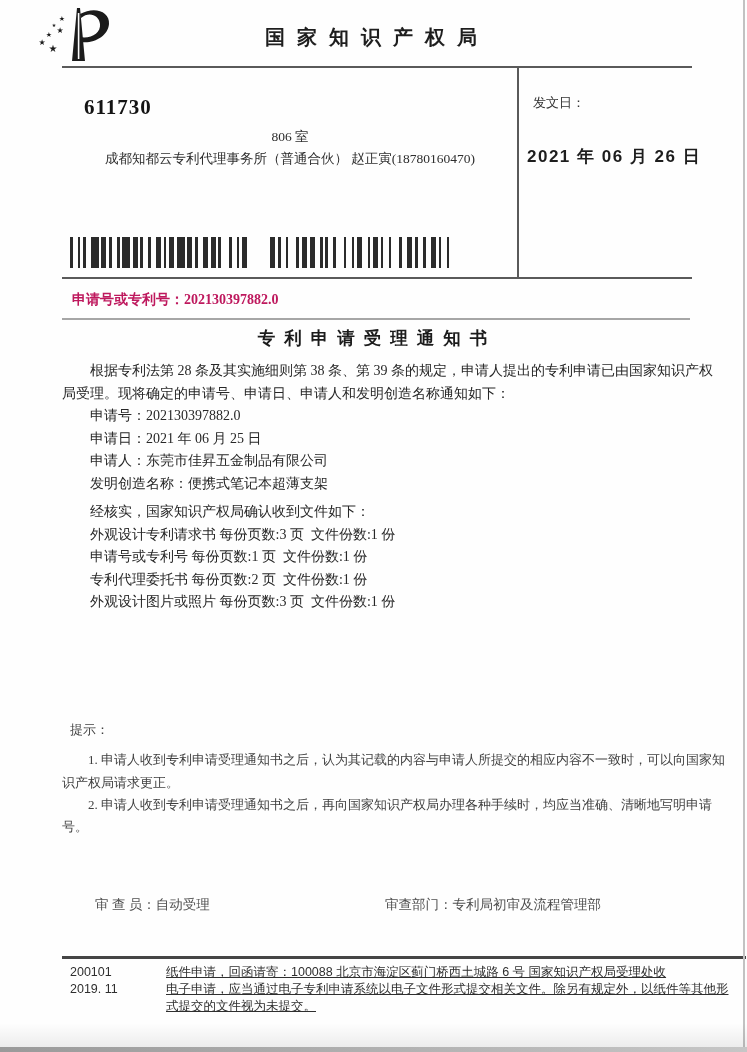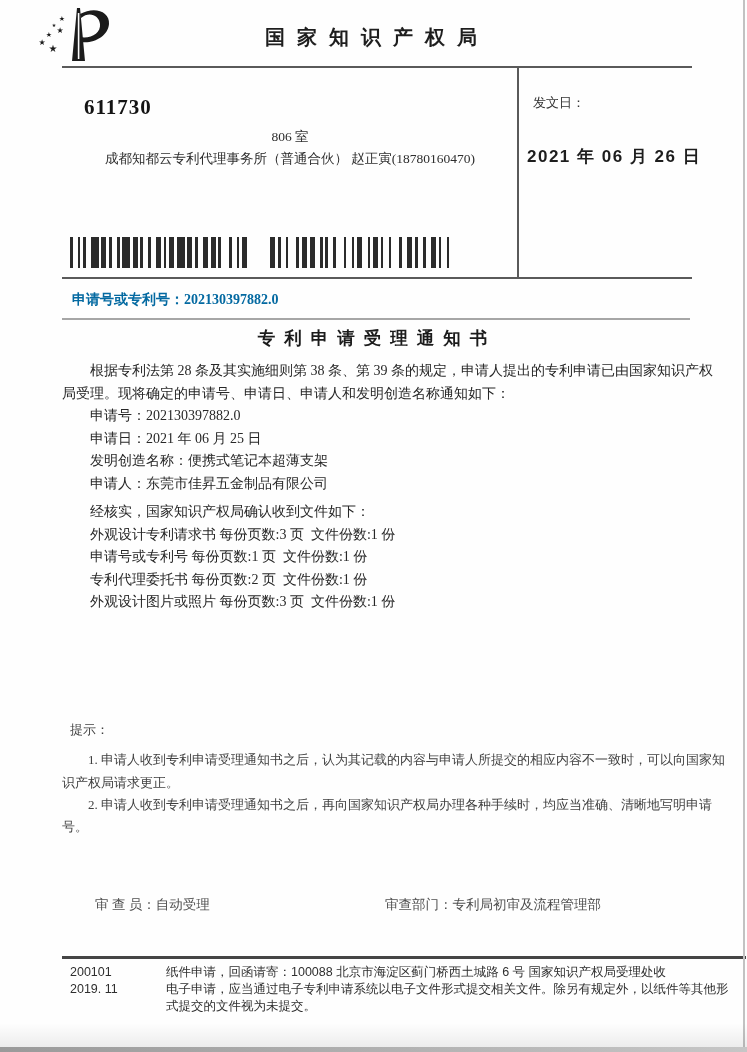--- a/index.html
+++ b/index.html
@@ -21,21 +21,21 @@
   .dispatch-code{position:absolute;left:84px;top:95px;font-size:21px;font-weight:bold;color:#141414;letter-spacing:1px;}
   .addr{position:absolute;left:64px;top:126px;width:452px;text-align:center;font-size:13.5px;line-height:21.5px;color:#2e2e2e;}
   .issue-date-label{position:absolute;left:533px;top:94px;font-size:13px;color:#333;}
   .issue-date{position:absolute;left:527px;top:145px;font-size:17px;font-weight:bold;letter-spacing:1.5px;color:#1d1d1d;font-family:"Liberation Sans","DejaVu Sans",sans-serif;}
   
   .barcode{position:absolute;top:237px;height:31px;display:flex;}
   .barcode i{display:block;height:100%;}
   .bc-left{left:70px;width:177px;}
   .bc-right{left:270px;width:187px;}
   
-  .ref-row{position:absolute;left:72px;top:291px;width:650px;font-size:14px;font-weight:bold;color:#0369a1;}
+  .ref-row{position:absolute;left:72px;top:291px;width:650px;font-size:14px;font-weight:bold;color:#be185d;}
   .ref-dispatch{position:absolute;left:323px;top:0;}
   .hr-mid{left:62px;top:318px;width:628px;height:2px;background:#a6a6a6;}
   .notice-title{
     position:absolute;left:62px;top:326px;width:630px;text-align:center;
     font-size:17.5px;font-weight:bold;letter-spacing:9px;color:#1b1b1b;white-space:nowrap;
   }
   
   .body{position:absolute;left:62px;top:360px;width:662px;font-size:14px;line-height:22.5px;color:#272727;}
   .body p{margin:0;text-indent:2em;}
   .field,.doc{padding-left:2em;}
@@ -49,21 +49,21 @@
   .sig .examiner{position:absolute;left:95px;top:0;}
   .sig .dept{position:absolute;left:385px;top:0;}
   
   .f-rule{left:62px;top:956px;width:684px;height:3px;background:#454545;}
   .footer{
     position:absolute;left:70px;top:964px;width:670px;
     font-family:"Liberation Sans","DejaVu Sans",sans-serif;font-size:12.5px;line-height:17px;color:#2f2f2f;
     display:grid;grid-template-columns:96px 1fr;row-gap:0;
   }
   .footer .code{grid-column:1;}
-  .footer .txt{grid-column:2;}
+  .footer .txt{grid-column:2;text-decoration:underline;}
   
   .page-edge-line{position:absolute;left:743px;top:0;width:2px;height:100%;background:#c2c2c2;}
   .bottom-shade{position:absolute;left:0;bottom:5px;width:100%;height:24px;background:linear-gradient(to bottom,rgba(0,0,0,0),rgba(0,0,0,0.07));}
   .bottom-strip{position:absolute;left:0;bottom:0;width:100%;height:5px;background:linear-gradient(90deg,#9a9a9a,#c6c6c6);}
 </style>
 </head>
 <body>
 
 <div class="page">
 
@@ -201,22 +201,22 @@
   </div>
 
   <div class="hr hr-mid"></div>
 
   <div class="notice-title">专利申请受理通知书</div>
 
   <div class="body">
     <p>根据专利法第 28 条及其实施细则第 38 条、第 39 条的规定，申请人提出的专利申请已由国家知识产权局受理。现将确定的申请号、申请日、申请人和发明创造名称通知如下：</p>
     <div class="field"><span>申请号：</span><span>202130397882.0</span></div>
     <div class="field"><span>申请日：</span><span>2021 年 06 月 25 日</span></div>
+    <div class="field"><span>申请人：</span><span>东莞市佳昇五金制品有限公司</span></div>
     <div class="field"><span>发明创造名称：</span><span>便携式笔记本超薄支架</span></div>
-    <div class="field"><span>申请人：</span><span>东莞市佳昇五金制品有限公司</span></div>
 
     <div class="confirm">经核实，国家知识产权局确认收到文件如下：</div>
     <div class="doc"><span>外观设计专利请求书</span>&nbsp;<span>每份页数:3 页</span>&nbsp;&nbsp;<span>文件份数:1 份</span></div>
     <div class="doc"><span>申请号或专利号</span>&nbsp;<span>每份页数:1 页</span>&nbsp;&nbsp;<span>文件份数:1 份</span></div>
     <div class="doc"><span>专利代理委托书</span>&nbsp;<span>每份页数:2 页</span>&nbsp;&nbsp;<span>文件份数:1 份</span></div>
     <div class="doc"><span>外观设计图片或照片</span>&nbsp;<span>每份页数:3 页</span>&nbsp;&nbsp;<span>文件份数:1 份</span></div>
   </div>
 
   <div class="notes">
     <p class="label">提示：</p>

